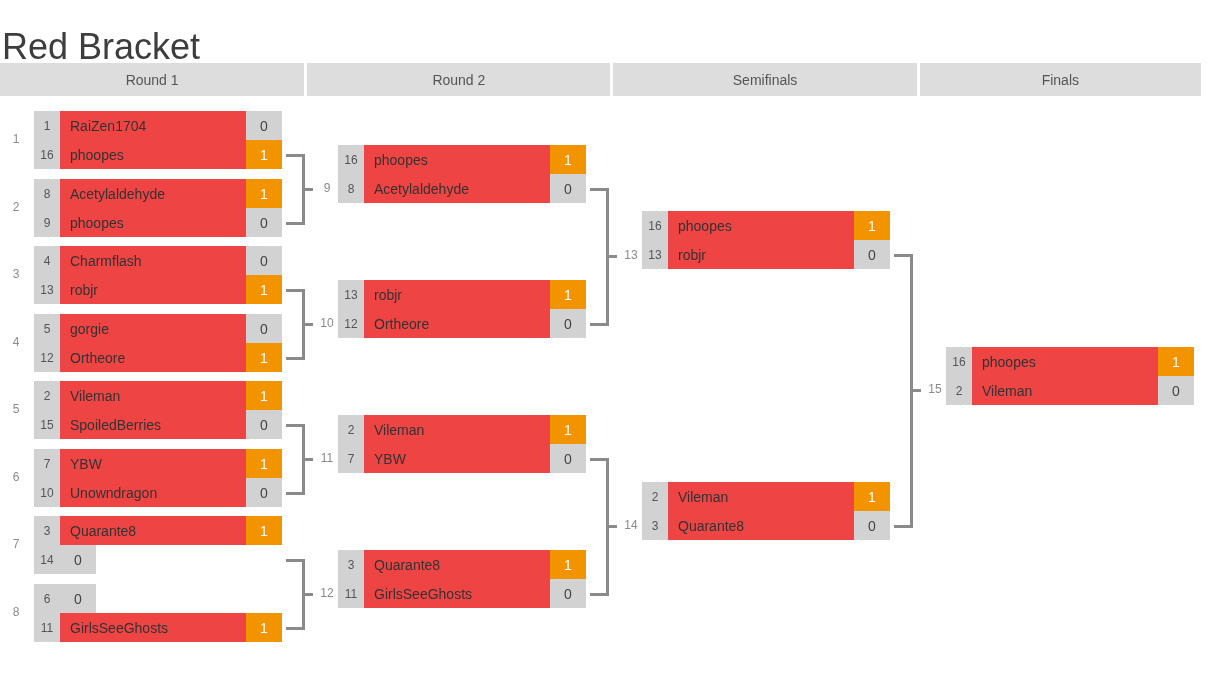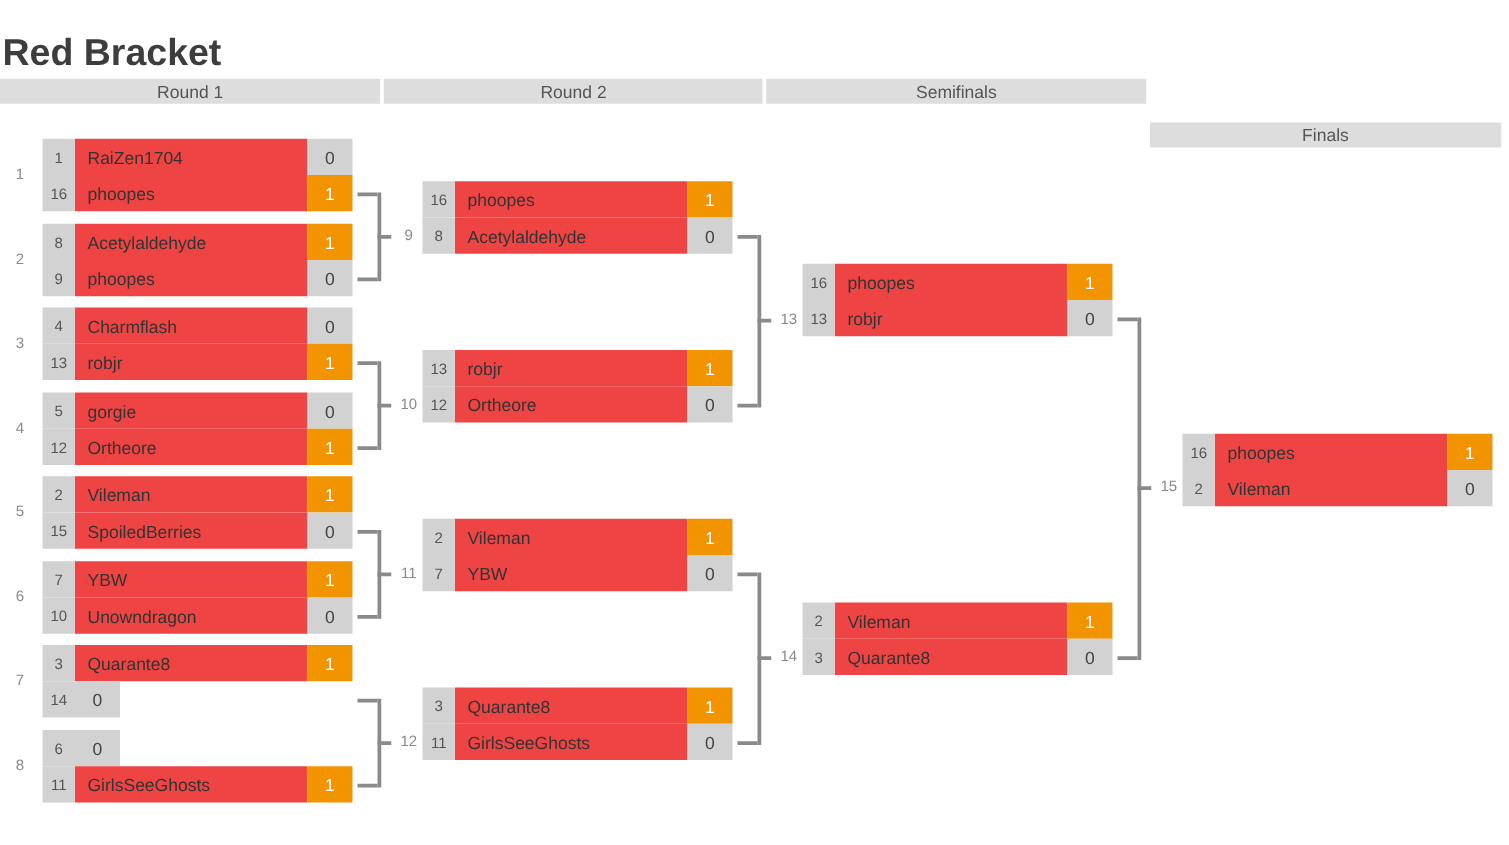--- a/index.html
+++ b/index.html
@@ -15,22 +15,22 @@
     color: #333333;
     overflow: hidden;
     position: relative;
   }
 
   
   .page-title {
     position: absolute;
     left: 2px;
     top: 2px;
-    font-size: 30px;
-    font-weight: bold;
+    font-size: 36px;
+    font-weight: normal;
     color: #3d3d3d;
     letter-spacing: 0px;
     line-height: 42px;
   }
 
   
   .round-header-row {
     position: absolute;
     left: 0;
     top: 63px;
@@ -39,26 +39,26 @@
     display: flex;
     gap: 3px;
   }
   .round-header {
     background: #dddddd;
     color: #555555;
     font-size: 14px;
     display: flex;
     align-items: center;
     justify-content: center;
-    height: 20px;
+    height: 33px;
   }
   .round-header.r1 { width: 305px; }
   .round-header.r2 { width: 304px; text-align: right; }
   .round-header.r3 { width: 304px; }
-  .round-header.r4 { width: 282px; margin-top: 35px; }
+  .round-header.r4 { width: 282px; }
 
   
   .bracket {
     position: absolute;
     left: 0;
     top: 0;
     width: 1207px;
     height: 676px;
   }
 

